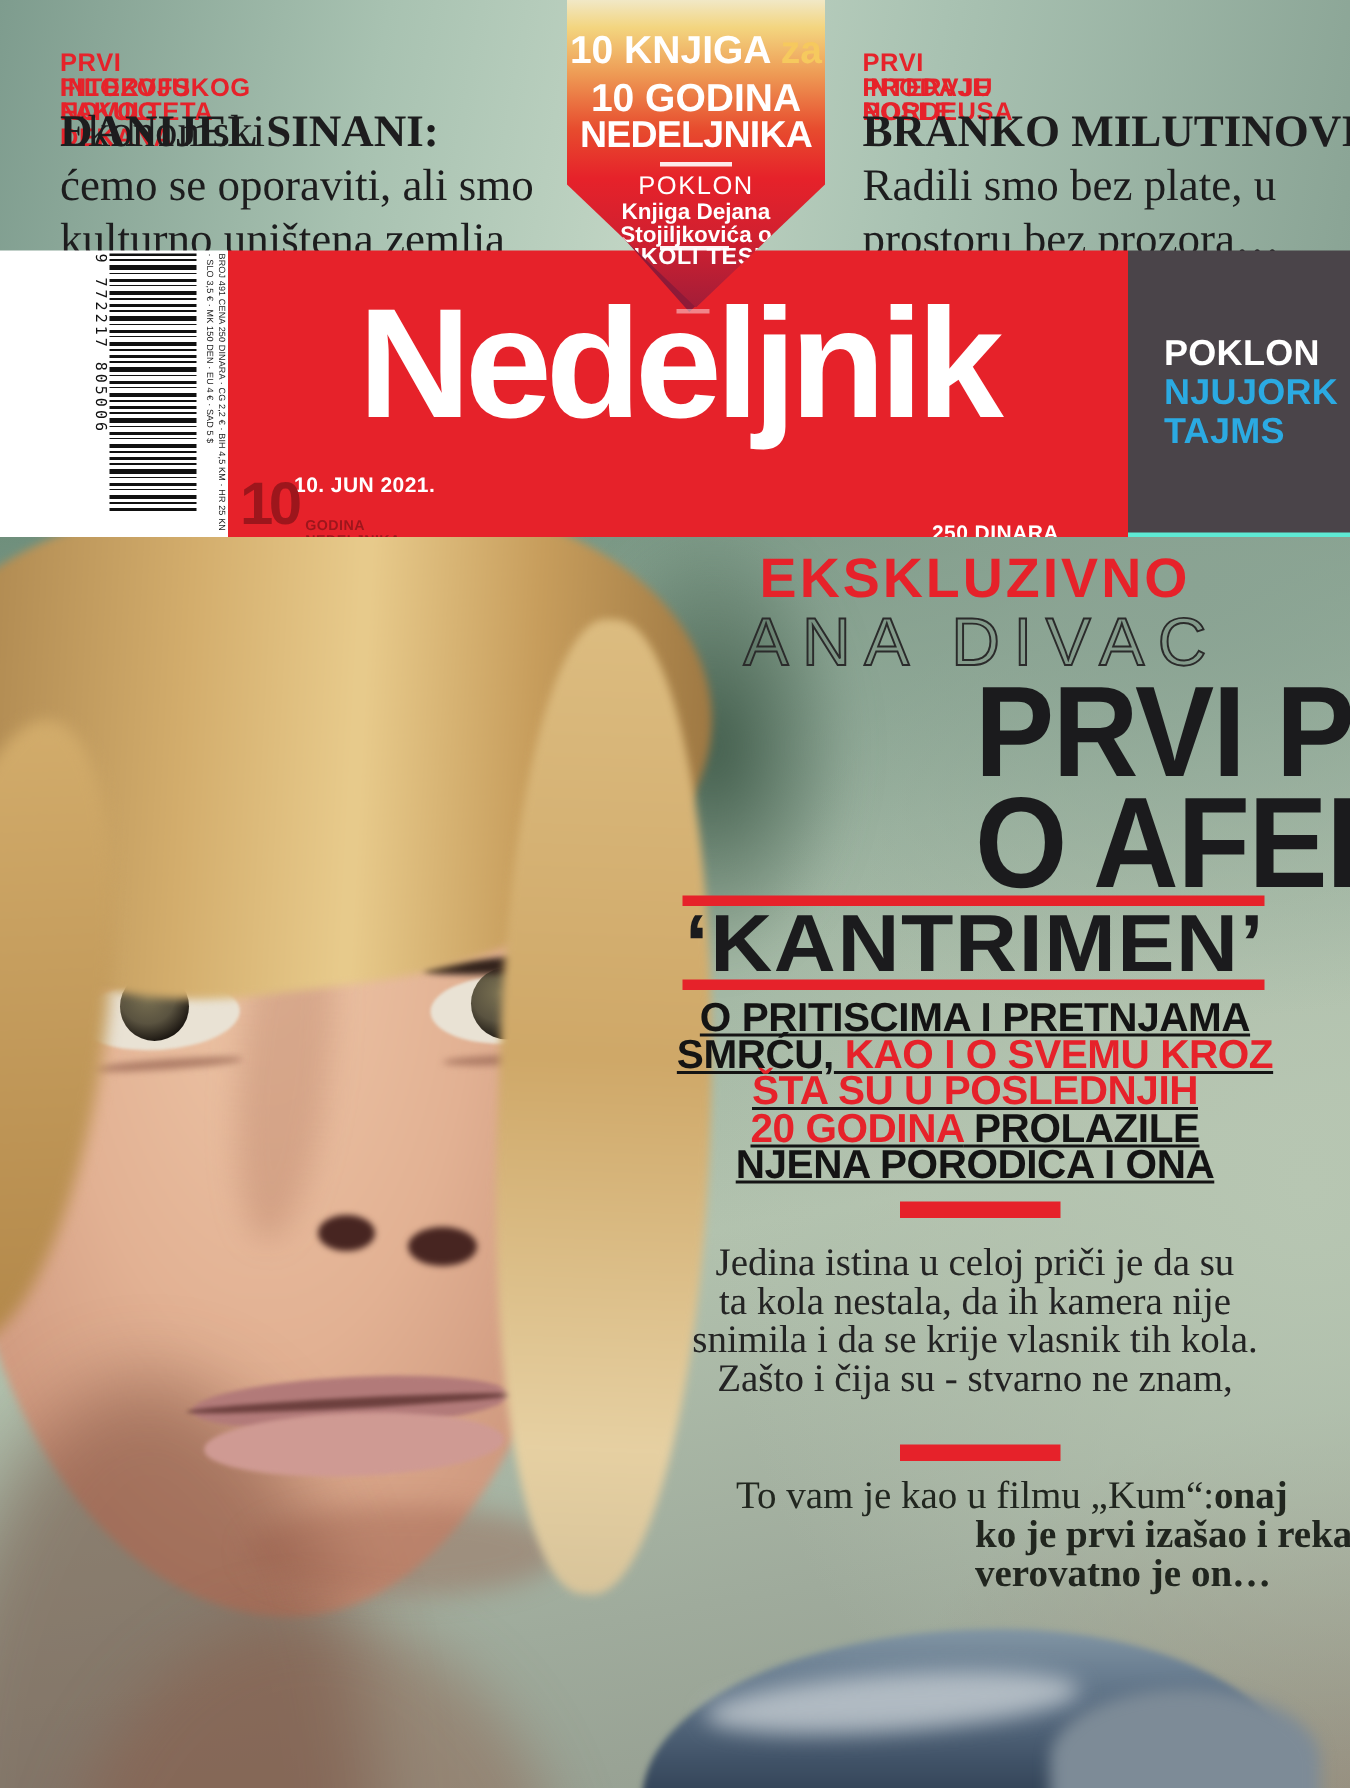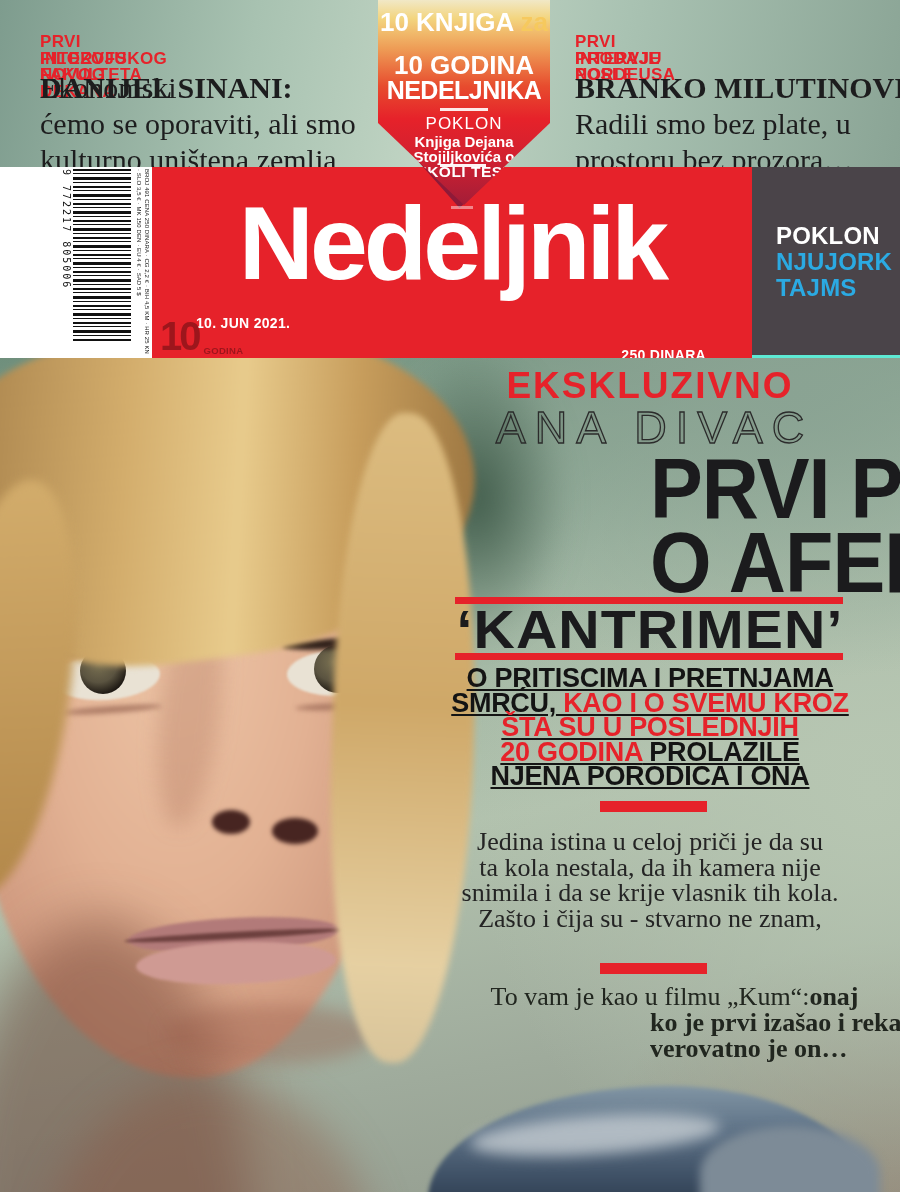--- a/index.html
+++ b/index.html
@@ -18,21 +18,21 @@
   .tl-kicker{left:40px;top:34px;}
   .tl-body{left:40px;top:70px;}
   .tr-kicker{left:575px;top:34px;}
   .tr-body{left:575px;top:70px;}
 
   
   .ribbon{left:378px;top:0;width:172px;height:205px;z-index:6;text-align:center;
     background:linear-gradient(180deg,#f1e8c6 0%,#f3d57f 9%,#ee9b55 24%,#e74c2e 42%,#e6222a 58%,#d02030 78%,#a31d38 100%);
     clip-path:polygon(0 0,100% 0,100% 60%,50% 100%,0 60%);}
   .ribbon span{position:static;}
-  .rb-row1{left:0;width:172px;top:10px;font-size:26px;line-height:24px;font-weight:800;color:#fff;}
+  .rb-row1{left:0;width:172px;top:21px;font-size:26px;line-height:24px;font-weight:800;color:#fff;}
   .rb-accent{color:#f6c95e;font-weight:700;}
   .rb-row2{left:0;width:172px;top:50px;font-size:26px;font-weight:800;color:#fff;}
   .rb-row3{left:0;width:172px;top:76px;font-size:25px;font-weight:800;color:#fff;letter-spacing:-.5px;}
   .rb-div1{left:62px;top:108px;width:48px;height:3px;background:#fff;opacity:.9;}
   .rb-poklon{left:0;width:172px;top:114px;font-size:17px;color:#fff;font-weight:400;letter-spacing:1px;}
   .rb-g1{left:0;width:172px;top:133px;font-size:15px;font-weight:700;color:#fff;}
   .rb-g2{left:0;width:172px;top:148px;font-size:15px;font-weight:700;color:#fff;}
   .rb-g3{left:0;width:172px;top:163px;font-size:15.5px;font-weight:800;color:#fff;letter-spacing:.5px;}
   .ribbon-tail{left:408px;top:150px;width:112px;height:58px;z-index:5;background:#8e1a38;
     clip-path:polygon(0 0,100% 0,46% 100%);}

